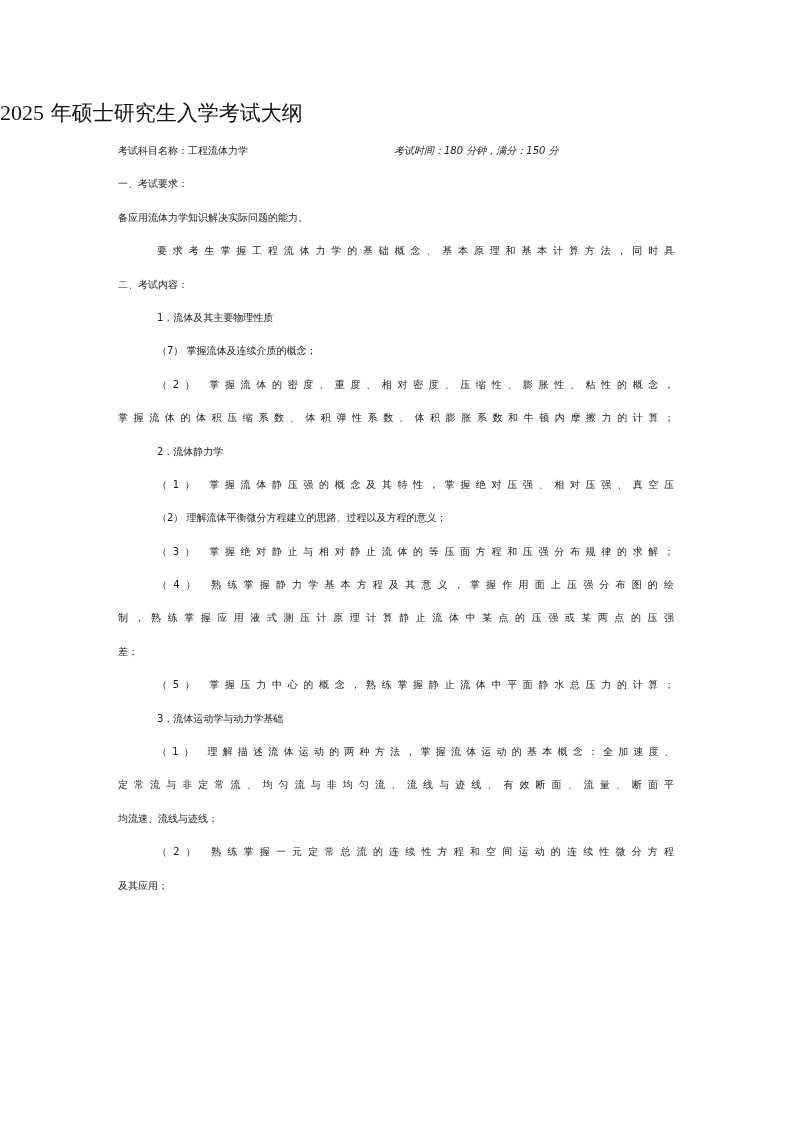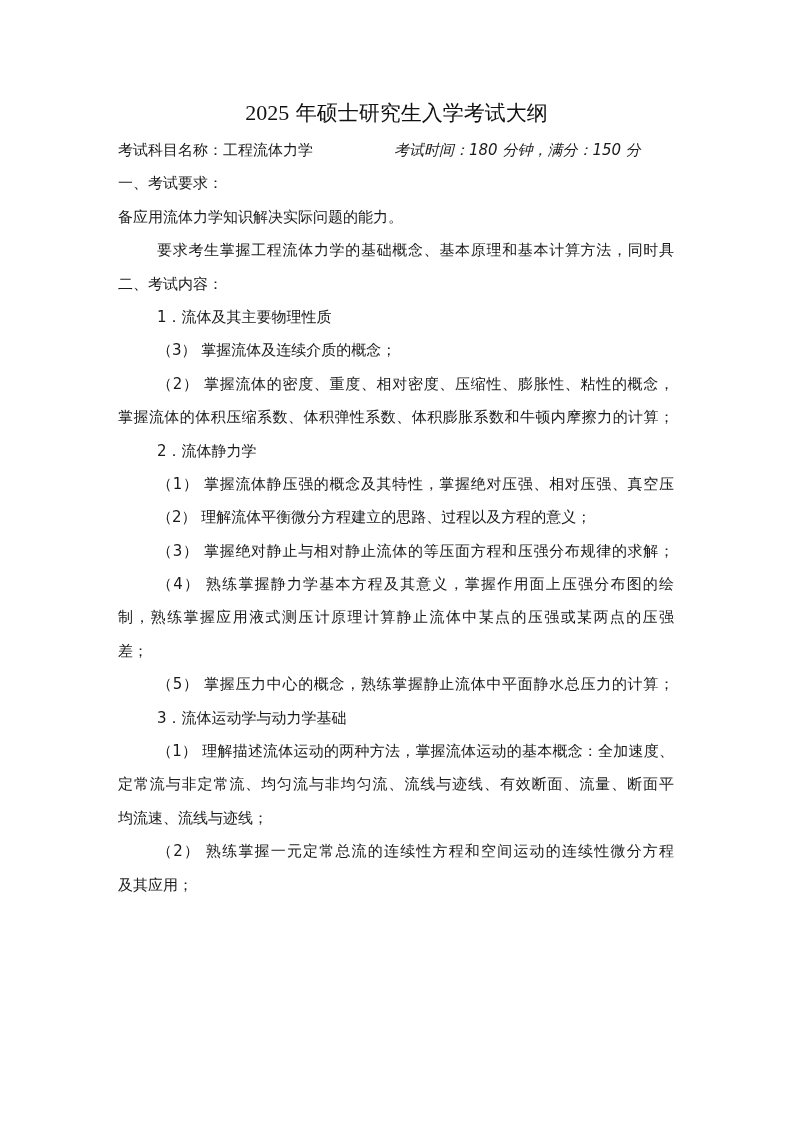--- a/index.html
+++ b/index.html
@@ -21,35 +21,34 @@
       top: 0;
       width: 793px;
       height: 1122px;
       background: #ffffff;
     }
     .title {
       position: absolute;
       left: 0;
       width: 793px;
       top: 98px;
-      text-align: center;
       font-size: 21px;
       line-height: 30px;
       color: #111;
     }
     .title .year {
       font-family: "Liberation Serif", "DejaVu Serif", serif;
       font-size: 22px;
     }
     .body {
       position: absolute;
       left: 118px;
       top: 134px;
       width: 556px;
-      font-size: 15px;
+      font-size: 10px;
       line-height: 33.4px;
     }
     .line {
       display: block;
       height: 33.4px;
       white-space: nowrap;
       overflow: visible;
     }
     .just {
       text-align: justify;
@@ -82,21 +81,21 @@
       <span class="meta-right"><span>考试时间：</span><span>180 分钟，</span><span>满分：</span><span>150 分</span></span>
     </div>
 
     <div class="line">一、考试要求：</div>
     <div class="line">备应用流体力学知识解决实际问题的能力。</div>
     <div class="line ind just">要求考生掌握工程流体力学的基础概念、基本原理和基本计算方法，同时具</div>
     <div class="line">二、考试内容：</div>
 
     <div id="content-lines">
         <div class="line ind">1．流体及其主要物理性质</div>
-        <div class="line ind">（3） 掌握流体及连续介质的概念；</div>
+        <div class="line ind">（7） 掌握流体及连续介质的概念；</div>
         <div class="line ind just">（2） 掌握流体的密度、重度、相对密度、压缩性、膨胀性、粘性的概念，</div>
         <div class="line just">掌握流体的体积压缩系数、体积弹性系数、体积膨胀系数和牛顿内摩擦力的计算；</div>
         <div class="line ind">2．流体静力学</div>
         <div class="line ind just">（1） 掌握流体静压强的概念及其特性，掌握绝对压强、相对压强、真空压</div>
         <div class="line ind">（2） 理解流体平衡微分方程建立的思路、过程以及方程的意义；</div>
         <div class="line ind just">（3） 掌握绝对静止与相对静止流体的等压面方程和压强分布规律的求解；</div>
         <div class="line ind just">（4） 熟练掌握静力学基本方程及其意义，掌握作用面上压强分布图的绘</div>
         <div class="line just">制，熟练掌握应用液式测压计原理计算静止流体中某点的压强或某两点的压强</div>
         <div class="line">差；</div>
         <div class="line ind just">（5） 掌握压力中心的概念，熟练掌握静止流体中平面静水总压力的计算；</div>

